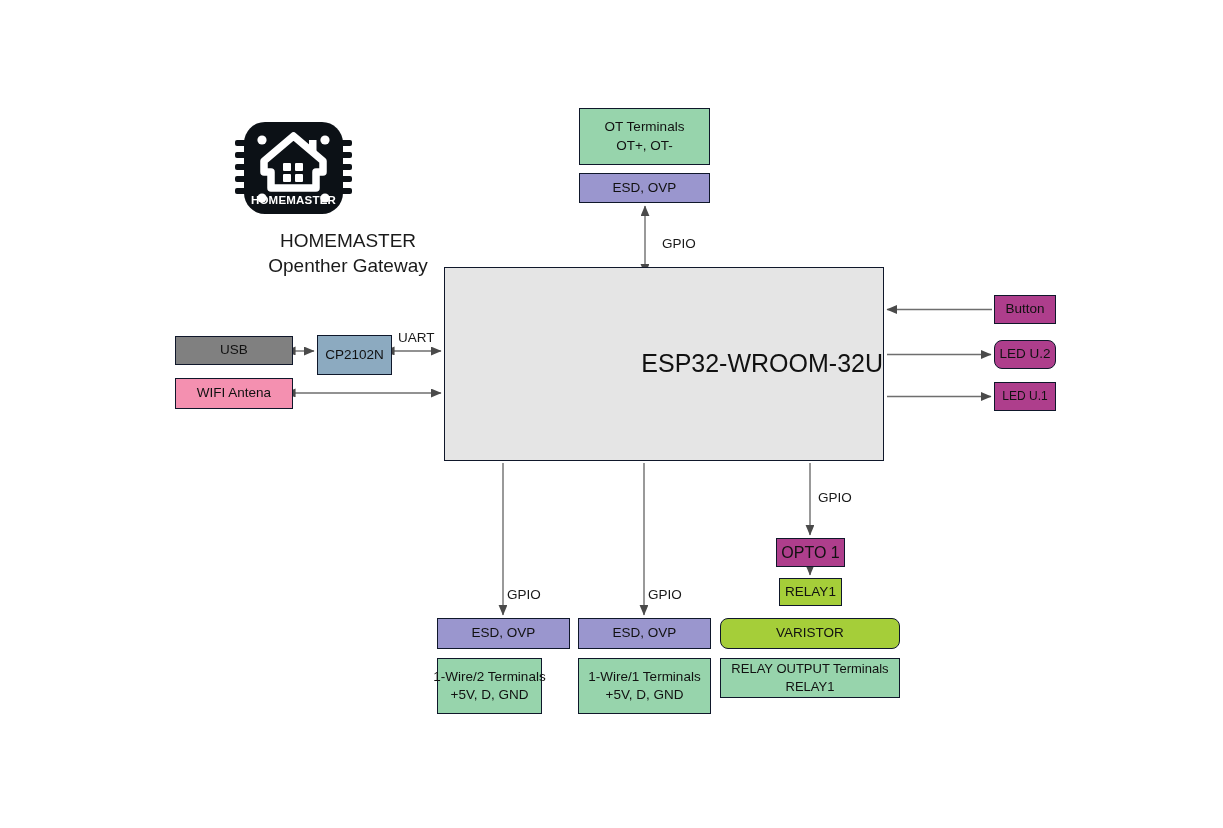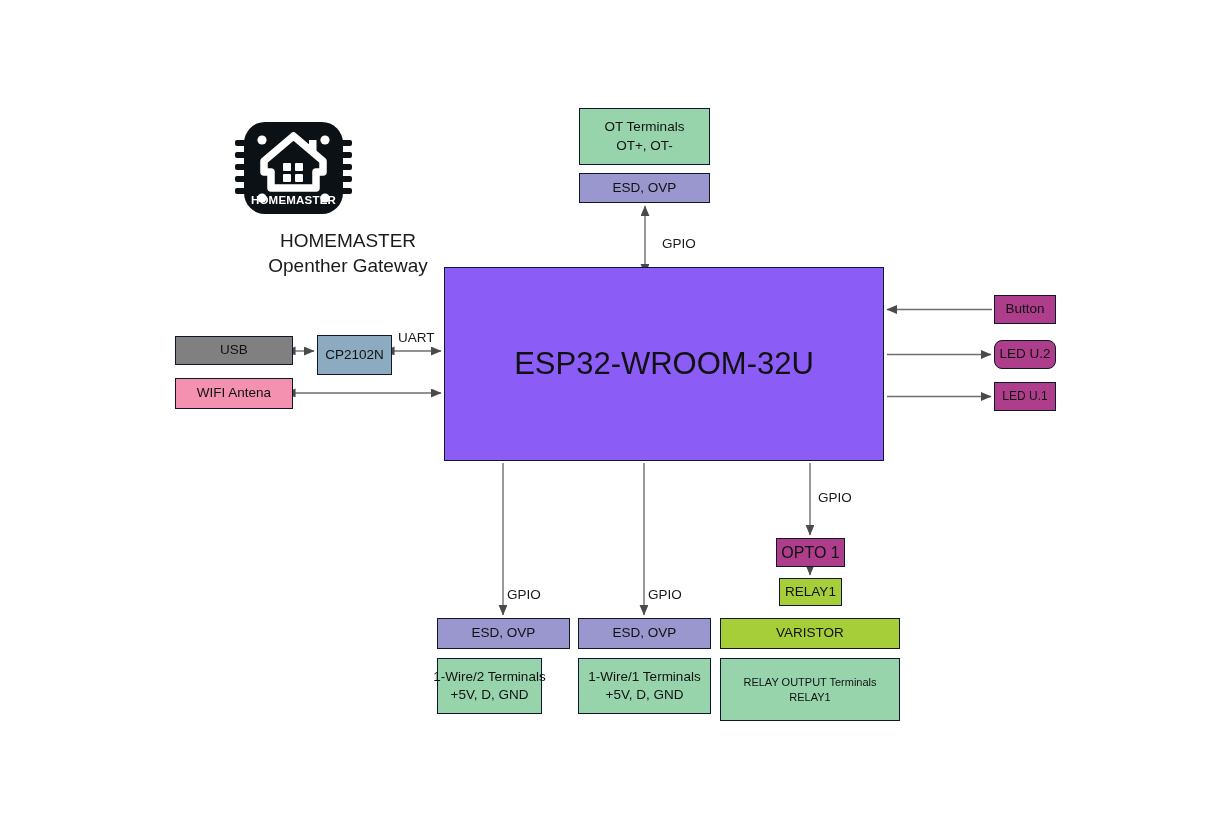--- a/index.html
+++ b/index.html
@@ -160,21 +160,21 @@
   </div>
 
   <div id="blocks-host">
       <div class="blk" style="left: 579px; top: 108px; width: 131px; height: 57px; background: rgb(151, 212, 172); font-size: 13.5px;">
         <span class="ln">OT Terminals</span>
         <span class="ln">OT+, OT-</span>
       </div>
       <div class="blk" style="left: 579px; top: 173px; width: 131px; height: 30px; background: rgb(154, 150, 206); font-size: 13.5px;">
         <span class="ln">ESD, OVP</span>
       </div>
-      <div class="blk" style="left: 444px; top: 267px; width: 440px; height: 194px; background: #8b5cf6; font-size: 31px;">
+      <div class="blk" style="left: 444px; top: 267px; width: 440px; height: 194px; background: #e5e5e5; font-size: 25px; align-items: flex-end;">
         <span class="ln">ESP32-WROOM-32U</span>
       </div>
       <div class="blk" style="left: 175px; top: 336px; width: 118px; height: 29px; background: rgb(128, 128, 128); font-size: 13.5px;">
         <span class="ln">USB</span>
       </div>
       <div class="blk" style="left: 317px; top: 335px; width: 75px; height: 40px; background: rgb(140, 170, 192); font-size: 13.5px;">
         <span class="ln">CP2102N</span>
       </div>
       <div class="blk" style="left: 175px; top: 378px; width: 118px; height: 31px; background: rgb(244, 144, 176); font-size: 13.5px;">
         <span class="ln">WIFI Antena</span>
@@ -193,32 +193,32 @@
       </div>
       <div class="blk" style="left: 779px; top: 578px; width: 63px; height: 28px; background: rgb(165, 206, 57); font-size: 13.5px;">
         <span class="ln">RELAY1</span>
       </div>
       <div class="blk" style="left: 437px; top: 618px; width: 133px; height: 31px; background: rgb(154, 150, 206); font-size: 13.5px;">
         <span class="ln">ESD, OVP</span>
       </div>
       <div class="blk" style="left: 578px; top: 618px; width: 133px; height: 31px; background: rgb(154, 150, 206); font-size: 13.5px;">
         <span class="ln">ESD, OVP</span>
       </div>
-      <div class="blk" style="left: 720px; top: 618px; width: 180px; height: 31px; background: rgb(165, 206, 57); font-size: 13.5px;">
+      <div class="blk" style="left: 720px; top: 618px; width: 180px; height: 31px; background: rgb(165, 206, 57); font-size: 13.5px; border-radius: 8px;">
         <span class="ln">VARISTOR</span>
       </div>
       <div class="blk" style="left: 437px; top: 658px; width: 105px; height: 56px; background: rgb(151, 212, 172); font-size: 13.5px;">
         <span class="ln">1-Wire/2 Terminals</span>
         <span class="ln">+5V, D, GND</span>
       </div>
       <div class="blk" style="left: 578px; top: 658px; width: 133px; height: 56px; background: rgb(151, 212, 172); font-size: 13.5px;">
         <span class="ln">1-Wire/1 Terminals</span>
         <span class="ln">+5V, D, GND</span>
       </div>
-      <div class="blk" style="left: 720px; top: 658px; width: 180px; height: 63px; background: rgb(151, 212, 172); font-size: 11px;">
+      <div class="blk" style="left: 720px; top: 658px; width: 180px; height: 40px; background: rgb(151, 212, 172); font-size: 13px;">
         <span class="ln">RELAY OUTPUT Terminals</span>
         <span class="ln">RELAY1</span>
       </div>
     </div>
   <div id="labels-host">
       <div class="edge-label" style="left: 662px; top: 236px;">GPIO</div>
       <div class="edge-label" style="left: 398px; top: 330px;">UART</div>
       <div class="edge-label" style="left: 818px; top: 490px;">GPIO</div>
       <div class="edge-label" style="left: 507px; top: 587px;">GPIO</div>
       <div class="edge-label" style="left: 648px; top: 587px;">GPIO</div>

